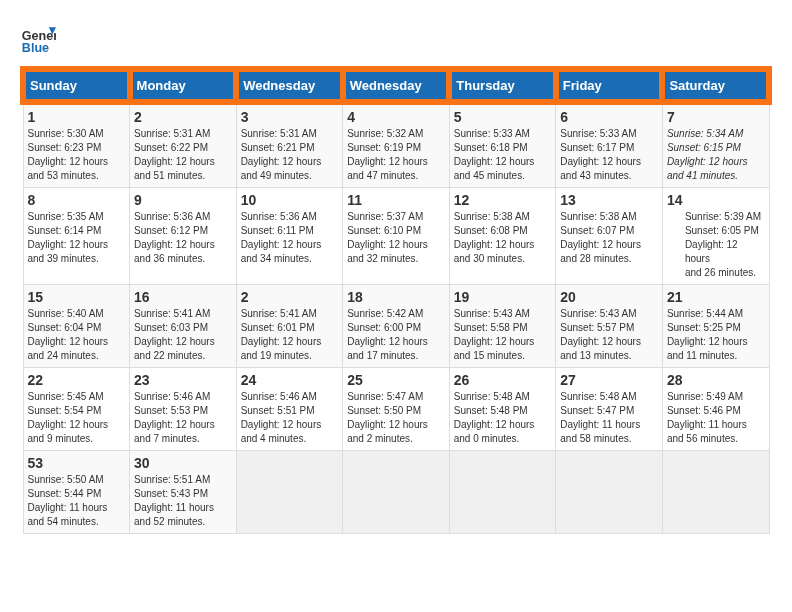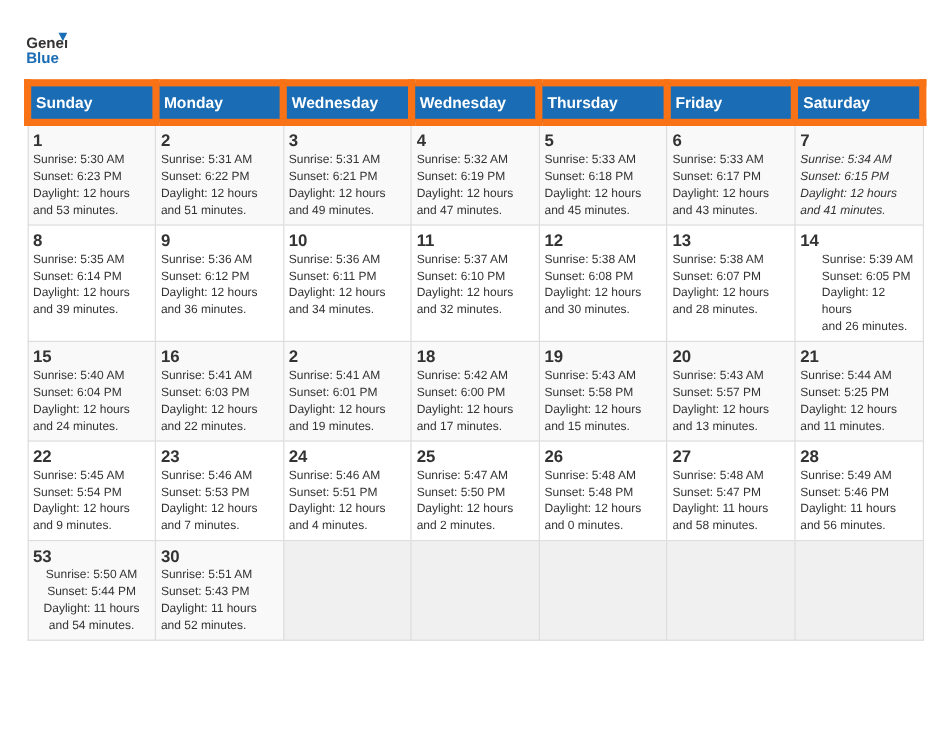--- a/index.html
+++ b/index.html
@@ -308,21 +308,21 @@
           <span class="day-num">28</span>
           <div class="day-info" style="white-space: pre-line;">Sunrise: 5:49 AM
 Sunset: 5:46 PM
 Daylight: 11 hours
 and 56 minutes.</div>
         </td>
       </tr>
       <tr>
         <td>
           <span class="day-num">53</span>
-          <div class="day-info" style="white-space: pre-line; text-align: center;">Sunrise: 5:50 AM
+          <div class="day-info" style="white-space: pre-line;">Sunrise: 5:50 AM
 Sunset: 5:44 PM
 Daylight: 11 hours
 and 54 minutes.</div>
         </td>
         <td>
           <span class="day-num">30</span>
           <div class="day-info" style="white-space: pre-line;">Sunrise: 5:51 AM
 Sunset: 5:43 PM
 Daylight: 11 hours
 and 52 minutes.</div>

